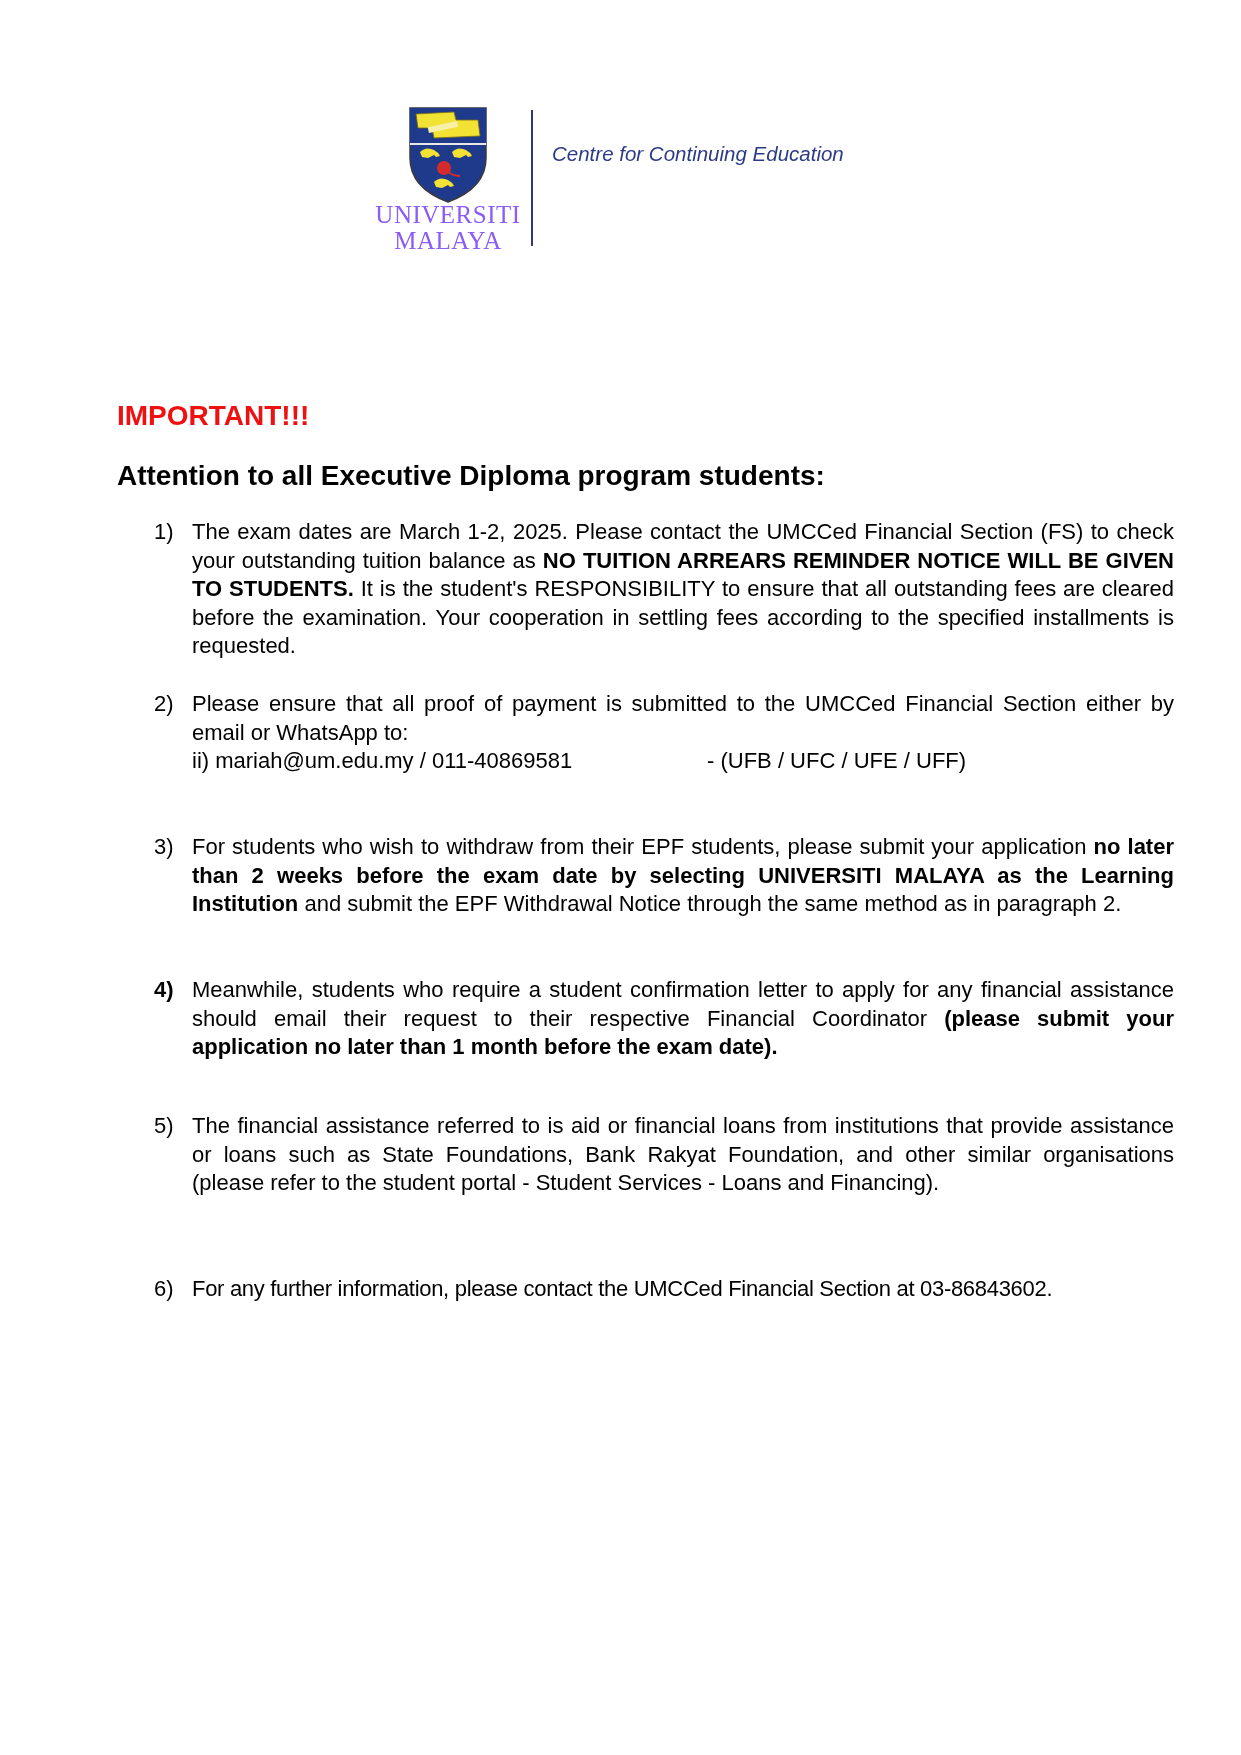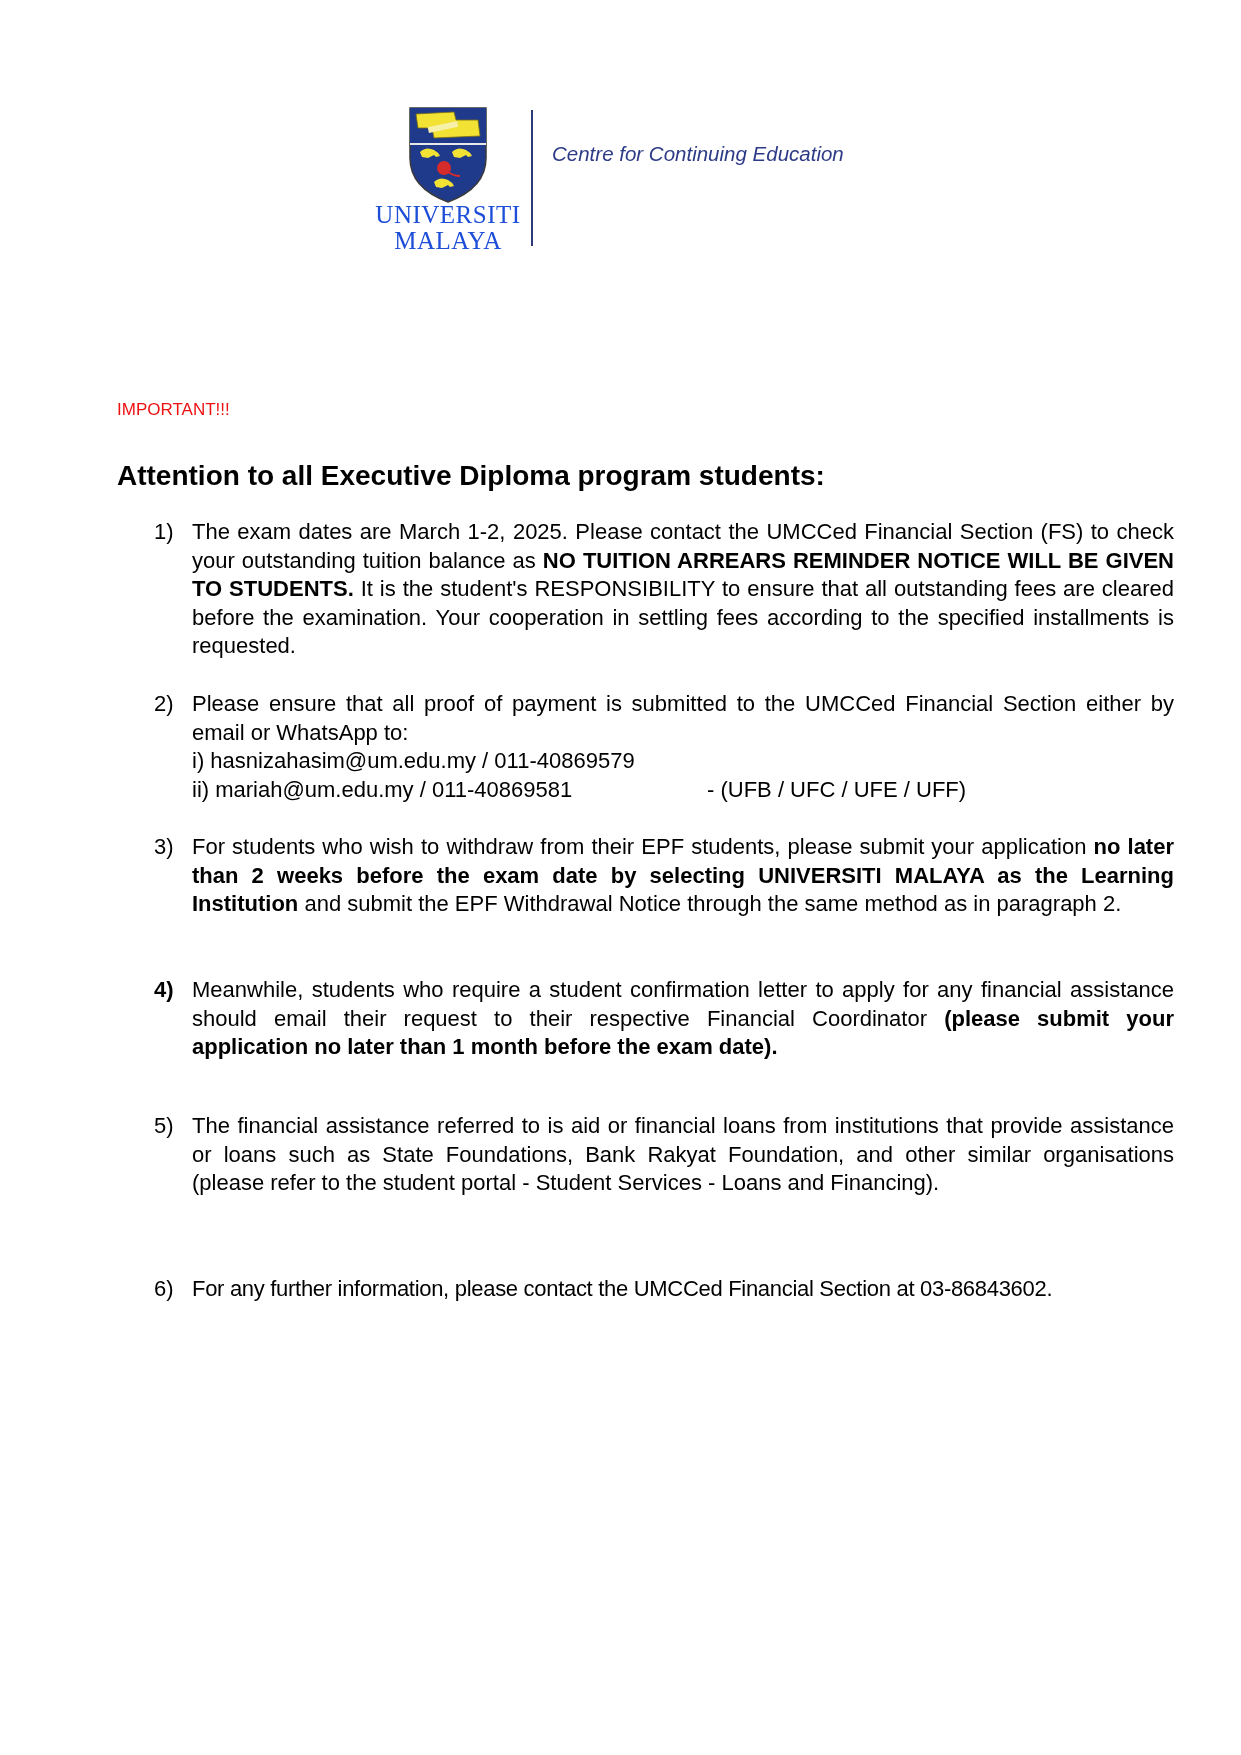--- a/index.html
+++ b/index.html
@@ -3,28 +3,28 @@
   <meta charset="utf-8">
   <style>
     * { margin: 0; padding: 0; box-sizing: border-box; }
     html, body { width: 1241px; height: 1755px; background: #ffffff; }
     body { position: relative; font-family: "Liberation Sans", sans-serif; color: #000; overflow: hidden; }
 
     
     .header { position: absolute; left: 368px; top: 104px; width: 560px; height: 150px; }
     .crest { position: absolute; left: 40px; top: 2px; width: 80px; height: 98px; }
     .uni-name { position: absolute; left: 0; top: 98px; width: 160px; text-align: center;
-      font-family: "Liberation Serif", serif; color: #1d4ed8; font-size: 25px; line-height: 26px; letter-spacing: 0.5px; }
+      font-family: "Liberation Serif", serif; color: #8b5cf6; font-size: 25px; line-height: 26px; letter-spacing: 0.5px; }
     .divider { position: absolute; left: 163px; top: 6px; width: 2px; height: 136px; background: #2e3a78; }
     .centre { position: absolute; left: 184px; top: 38px; }
     .centre-malay { font-weight: bold; color: #2d3a86; font-size: 20.5px; line-height: 26px; letter-spacing: 0.1px; }
     .centre-eng { font-style: italic; color: #2d3a86; font-size: 20.5px; line-height: 24px; }
 
     
-    .important { position: absolute; left: 117px; top: 400px; color: #ee1111; font-weight: normal; font-size: 17px; }
+    .important { position: absolute; left: 117px; top: 400px; color: #ee1111; font-weight: bold; font-size: 28px; }
     .attention { position: absolute; left: 117px; top: 460px; font-weight: bold; font-size: 28px; }
 
     .item { position: absolute; left: 154px; width: 1020px; font-size: 22px; line-height: 28.5px; }
     .item .num { position: absolute; left: 0; top: 0; width: 36px; }
     .item .num.bold { font-weight: bold; }
     .item .body { margin-left: 38px; text-align: justify; }
     .item .body b { font-weight: bold; }
 
     .contact-line { display: flex; }
     .contact-line .who { width: 515px; white-space: pre; }
@@ -67,21 +67,20 @@
 <div class="item" style="top:518px;">
   <span class="num">1)</span>
   <div class="body"><span>The exam dates are March 1-2, 2025. Please contact the UMCCed Financial Section (FS) to check your outstanding tuition balance as </span><b>NO TUITION ARREARS REMINDER NOTICE WILL BE GIVEN TO STUDENTS.</b><span> It is the student's RESPONSIBILITY to ensure that all outstanding fees are cleared before the examination. Your cooperation in settling fees according to the specified installments is requested.</span></div>
 </div>
 
 <div class="item" style="top:690px;">
   <span class="num">2)</span>
   <div class="body">
     <div>Please ensure that all proof of payment is submitted to the UMCCed Financial Section either by email or WhatsApp to:</div>
     <div class="contact-line">
-      <span class="who">i) hasnizahasim@um.edu.my / 011-40869579</span>
     </div>
     <div class="contact-line">
       <span class="who">ii) mariah@um.edu.my / 011-40869581</span>
       <span class="units">- (UFB / UFC / UFE / UFF)</span>
     </div>
   </div>
 </div>
 
 <div class="item" style="top:833px;">
   <span class="num">3)</span>

